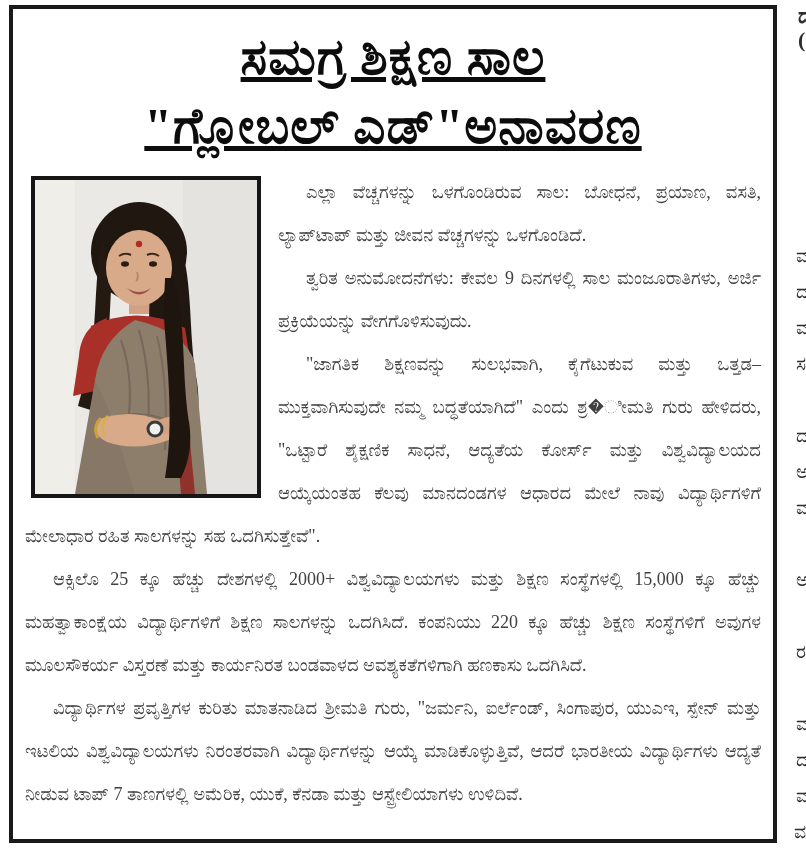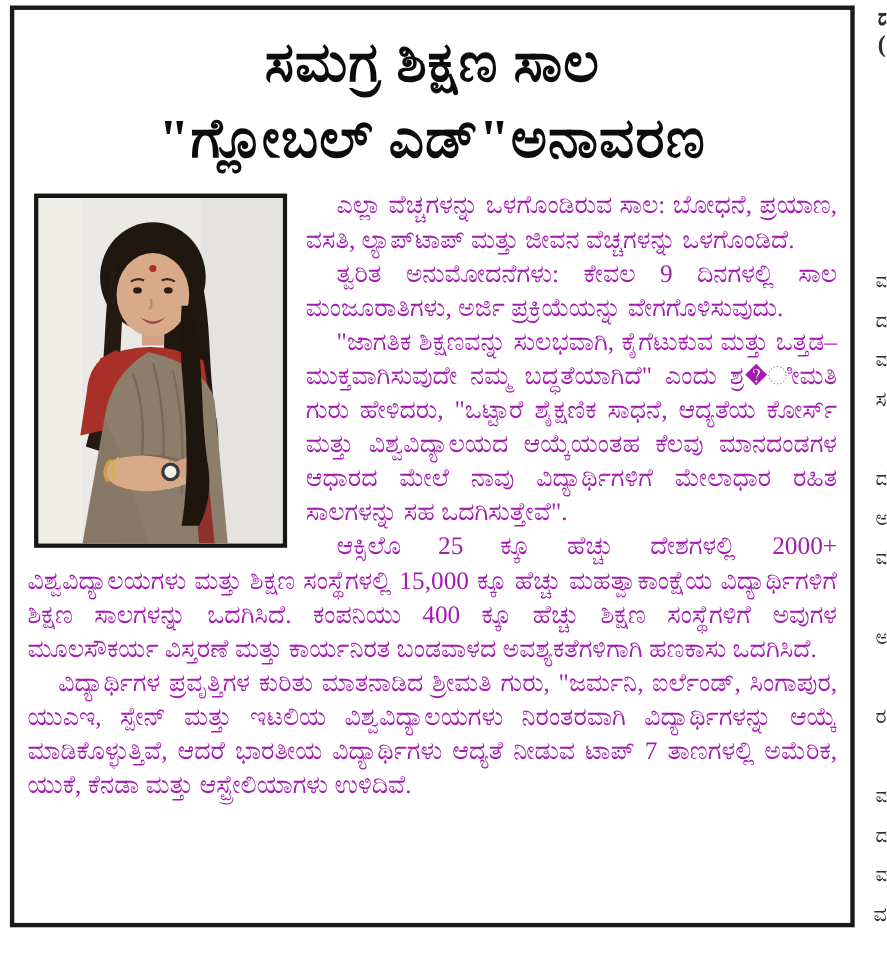--- a/index.html
+++ b/index.html
@@ -31,27 +31,28 @@
     overflow: hidden;
   }
   .headline {
     margin: 14px 0 10px 0;
     text-align: center;
     font-weight: bold;
     font-size: 50px;
     line-height: 1.38;
     letter-spacing: 1px;
     color: #0c0c0c;
+    text-decoration: underline;
   }
   .headline .hl { display: block; }
   .article-body {
-    font-size: 23px;
-    line-height: 31px;
+    font-size: 18px;
+    line-height: 43px;
     text-align: justify;
-    color: #a21caf;
+    color: #404040;
   }
   .photo-frame {
     float: left;
     width: 222px;
     height: 314px;
     box-sizing: content-box;
     border: 4px solid #161616;
     margin: 5px 17px 4px 6px;
     background: #eae8e4;
   }
@@ -148,21 +149,21 @@
             <path d="M73 236 q -9 9 -3 20" stroke="#d8b04a" stroke-width="2.5" fill="none"></path>
           </g>
 
           <path d="M138 98 C 152 142 146 192 154 242 C 158 268 152 286 146 298 L 130 298 C 138 252 134 202 130 152 C 128 122 130 106 130 98 Z" fill="#1f150f"></path>
         </svg>
       </div>
 
       <p>ಎಲ್ಲಾ ವೆಚ್ಚಗಳನ್ನು ಒಳಗೊಂಡಿರುವ ಸಾಲ: ಬೋಧನೆ, ಪ್ರಯಾಣ, ವಸತಿ, ಲ್ಯಾಪ್‌ಟಾಪ್ ಮತ್ತು ಜೀವನ ವೆಚ್ಚಗಳನ್ನು ಒಳಗೊಂಡಿದೆ.</p>
       <p>ತ್ವರಿತ ಅನುಮೋದನೆಗಳು: ಕೇವಲ 9 ದಿನಗಳಲ್ಲಿ ಸಾಲ ಮಂಜೂರಾತಿಗಳು, ಅರ್ಜಿ ಪ್ರಕ್ರಿಯೆಯನ್ನು ವೇಗಗೊಳಿಸುವುದು.</p>
       <p>"ಜಾಗತಿಕ ಶಿಕ್ಷಣವನ್ನು ಸುಲಭವಾಗಿ, ಕೈಗೆಟುಕುವ ಮತ್ತು ಒತ್ತಡ–ಮುಕ್ತವಾಗಿಸುವುದೇ ನಮ್ಮ ಬದ್ಧತೆಯಾಗಿದೆ" ಎಂದು ಶ್ರ�ೀಮತಿ ಗುರು ಹೇಳಿದರು, "ಒಟ್ಟಾರೆ ಶೈಕ್ಷಣಿಕ ಸಾಧನೆ, ಆದ್ಯತೆಯ ಕೋರ್ಸ್ ಮತ್ತು ವಿಶ್ವವಿದ್ಯಾಲಯದ ಆಯ್ಕೆಯಂತಹ ಕೆಲವು ಮಾನದಂಡಗಳ ಆಧಾರದ ಮೇಲೆ ನಾವು ವಿದ್ಯಾರ್ಥಿಗಳಿಗೆ ಮೇಲಾಧಾರ ರಹಿತ ಸಾಲಗಳನ್ನು ಸಹ ಒದಗಿಸುತ್ತೇವೆ".</p>
-      <p>ಆಕ್ಸಿಲೊ 25 ಕ್ಕೂ ಹೆಚ್ಚು ದೇಶಗಳಲ್ಲಿ 2000+ ವಿಶ್ವವಿದ್ಯಾಲಯಗಳು ಮತ್ತು ಶಿಕ್ಷಣ ಸಂಸ್ಥೆಗಳಲ್ಲಿ 15,000 ಕ್ಕೂ ಹೆಚ್ಚು ಮಹತ್ವಾಕಾಂಕ್ಷೆಯ ವಿದ್ಯಾರ್ಥಿಗಳಿಗೆ ಶಿಕ್ಷಣ ಸಾಲಗಳನ್ನು ಒದಗಿಸಿದೆ. ಕಂಪನಿಯು 400 ಕ್ಕೂ ಹೆಚ್ಚು ಶಿಕ್ಷಣ ಸಂಸ್ಥೆಗಳಿಗೆ ಅವುಗಳ ಮೂಲಸೌಕರ್ಯ ವಿಸ್ತರಣೆ ಮತ್ತು ಕಾರ್ಯನಿರತ ಬಂಡವಾಳದ ಅವಶ್ಯಕತೆಗಳಿಗಾಗಿ ಹಣಕಾಸು ಒದಗಿಸಿದೆ.</p>
+      <p>ಆಕ್ಸಿಲೊ 25 ಕ್ಕೂ ಹೆಚ್ಚು ದೇಶಗಳಲ್ಲಿ 2000+ ವಿಶ್ವವಿದ್ಯಾಲಯಗಳು ಮತ್ತು ಶಿಕ್ಷಣ ಸಂಸ್ಥೆಗಳಲ್ಲಿ 15,000 ಕ್ಕೂ ಹೆಚ್ಚು ಮಹತ್ವಾಕಾಂಕ್ಷೆಯ ವಿದ್ಯಾರ್ಥಿಗಳಿಗೆ ಶಿಕ್ಷಣ ಸಾಲಗಳನ್ನು ಒದಗಿಸಿದೆ. ಕಂಪನಿಯು 220 ಕ್ಕೂ ಹೆಚ್ಚು ಶಿಕ್ಷಣ ಸಂಸ್ಥೆಗಳಿಗೆ ಅವುಗಳ ಮೂಲಸೌಕರ್ಯ ವಿಸ್ತರಣೆ ಮತ್ತು ಕಾರ್ಯನಿರತ ಬಂಡವಾಳದ ಅವಶ್ಯಕತೆಗಳಿಗಾಗಿ ಹಣಕಾಸು ಒದಗಿಸಿದೆ.</p>
       <p>ವಿದ್ಯಾರ್ಥಿಗಳ ಪ್ರವೃತ್ತಿಗಳ ಕುರಿತು ಮಾತನಾಡಿದ ಶ್ರೀಮತಿ ಗುರು, "ಜರ್ಮನಿ, ಐರ್ಲೆಂಡ್, ಸಿಂಗಾಪುರ, ಯುಎಇ, ಸ್ಪೇನ್ ಮತ್ತು ಇಟಲಿಯ ವಿಶ್ವವಿದ್ಯಾಲಯಗಳು ನಿರಂತರವಾಗಿ ವಿದ್ಯಾರ್ಥಿಗಳನ್ನು ಆಯ್ಕೆ ಮಾಡಿಕೊಳ್ಳುತ್ತಿವೆ, ಆದರೆ ಭಾರತೀಯ ವಿದ್ಯಾರ್ಥಿಗಳು ಆದ್ಯತೆ ನೀಡುವ ಟಾಪ್ 7 ತಾಣಗಳಲ್ಲಿ ಅಮೆರಿಕ, ಯುಕೆ, ಕೆನಡಾ ಮತ್ತು ಆಸ್ಟ್ರೇಲಿಯಾಗಳು ಉಳಿದಿವೆ.</p>
 
     </div>
   </div>
 
   <div class="frag frag-top">ದ
 (</div>
   <div class="frag frag-right">ವ
 ದ
 ವ

